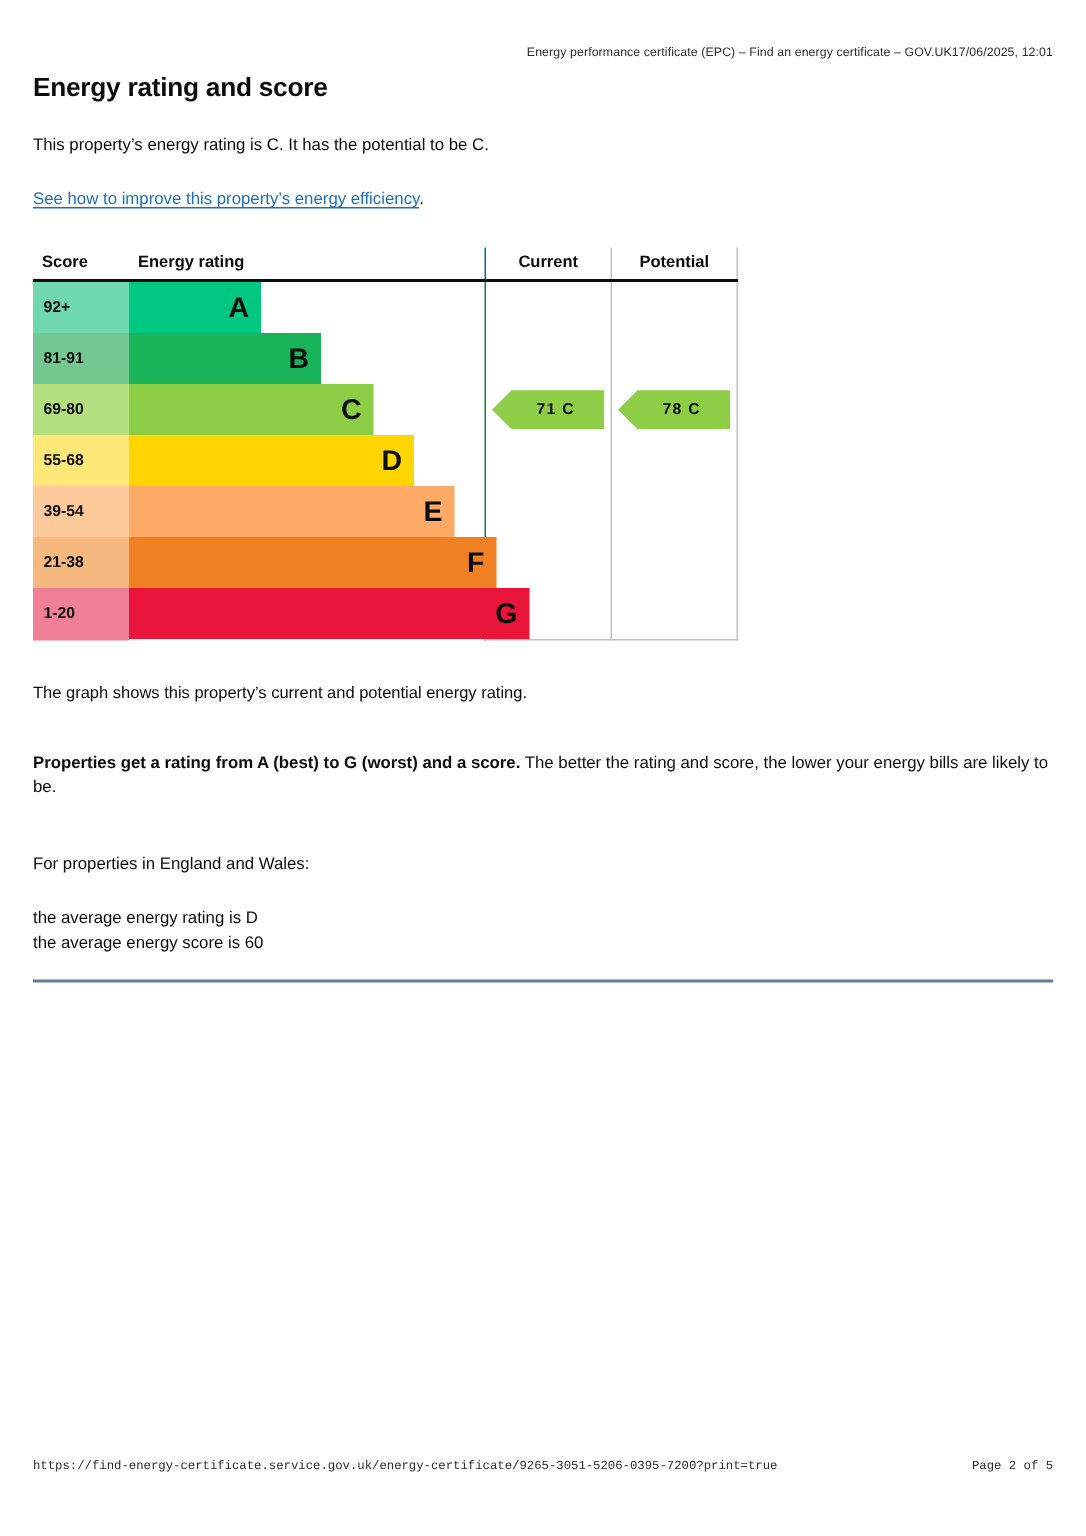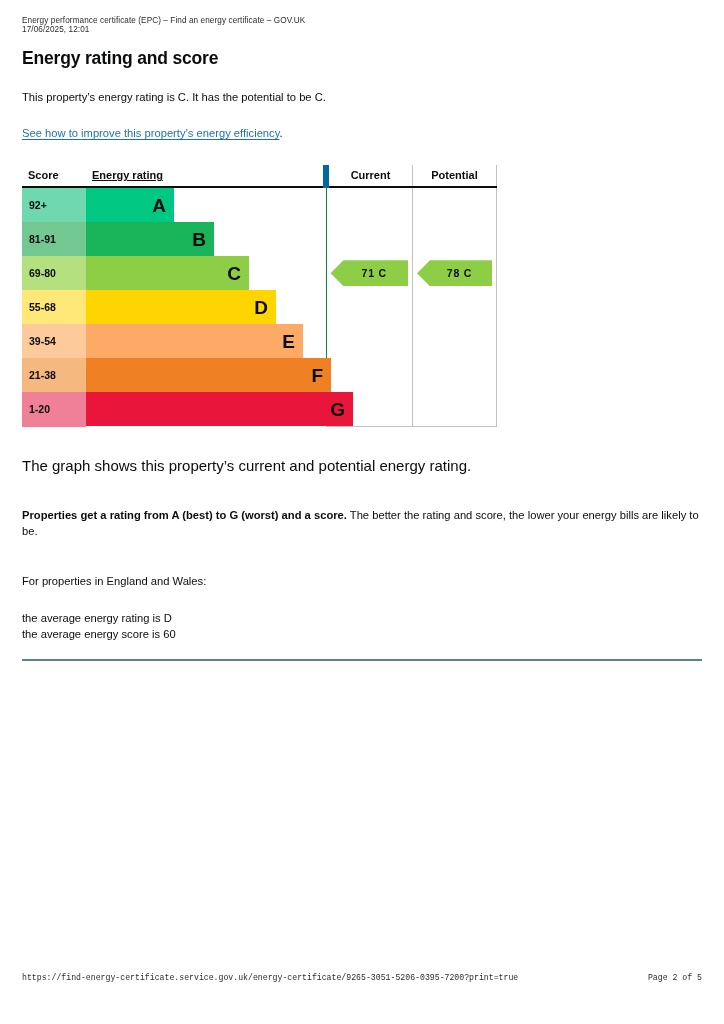--- a/index.html
+++ b/index.html
@@ -20,31 +20,30 @@
   .page {
     position: absolute;
     inset: 0;
     width: 724px;
     height: 1024px;
   }
 
   
   .print-header {
     position: absolute;
-    top: 18px;
+    top: 30px;
     left: 22px;
     right: 22px;
     height: 14px;
     display: flex;
-    justify-content: center;
+    justify-content: flex-end;
     align-items: baseline;
     font-size: 8.2px;
     color: #2b2b2b;
     letter-spacing: 0.01em;
-    flex-direction: column;
   }
   .print-header .ph-right { white-space: nowrap; }
 
   
   .content {
     position: absolute;
     top: 48px;
     left: 22px;
     width: 680px;
   }
@@ -82,21 +81,21 @@
     font-size: 11px;
     font-weight: bold;
     text-align: left;
     padding: 4px 6px 5px 6px;
     border-bottom: 2px solid #0b0c0c;
     vertical-align: bottom;
     background: #ffffff;
     white-space: nowrap;
   }
   .epc-table th.th-score { width: 52px; }
-  .epc-table th.th-rating { width: 225px; border-right: 6px solid #0369a1; text-decoration: underline; }
+  .epc-table th.th-rating { width: 225px; border-right: 1px solid #0369a1; }
   .epc-table th.th-current { width: 71px; text-align: center; border-right: 1px solid #bfc1c3;}
   .epc-table th.th-potential { width: 71px; text-align: center; border-right: 1px solid #bfc1c3;}
 
   .epc-table td {
     padding: 0;
     height: 34px;
     vertical-align: middle;
   }
   td.cell-score {
     font-size: 10.5px;
@@ -151,21 +150,21 @@
     font-size: 10.5px;
     font-weight: bold;
     color: #0b0c0c;
     clip-path: polygon(13px 0, 100% 0, 100% 100%, 13px 100%, 0 50%);
     letter-spacing: 0.08em;
     padding-left: 10px;
     box-sizing: border-box;
   }
 
   
-  .after-graph { font-size: 15px; line-height: 1.45; margin: 0 0 30px 0; }
+  .after-graph { font-size: 11px; line-height: 1.45; margin: 0 0 30px 0; }
   .ratings-explainer { font-size: 11.2px; line-height: 1.45; margin: 0 0 34px 0; }
   .ratings-explainer b { font-weight: bold; }
   .region-lead { font-size: 11.2px; line-height: 1.45; margin: 0 0 20px 0; }
   .avg-list { font-size: 11.2px; line-height: 1.5; margin: 0; }
   .avg-list div { margin: 0; }
 
   hr.section-rule {
     border: 0;
     border-top: 2px solid #5e7f96;
     margin: 16px 0 0 0;

